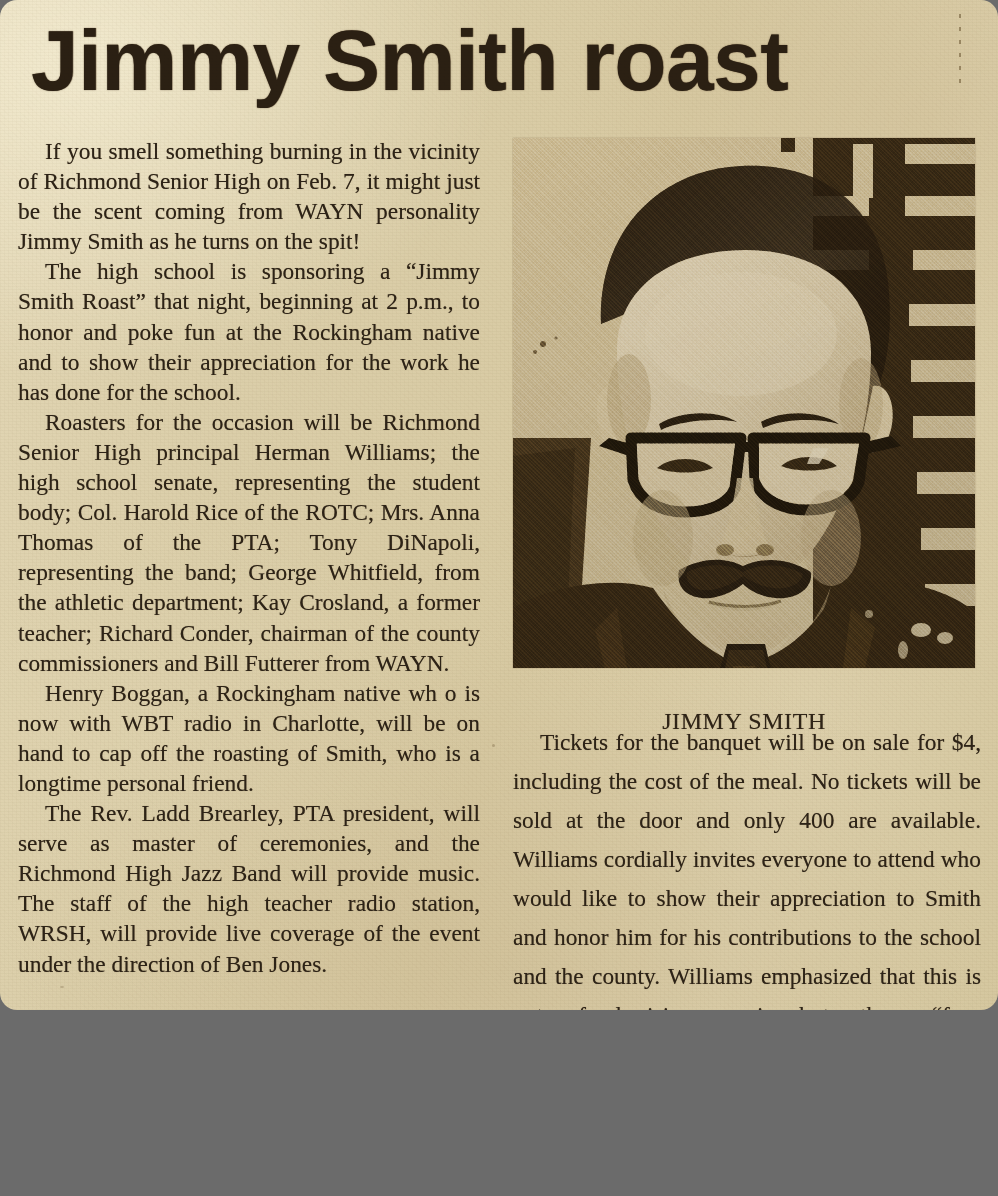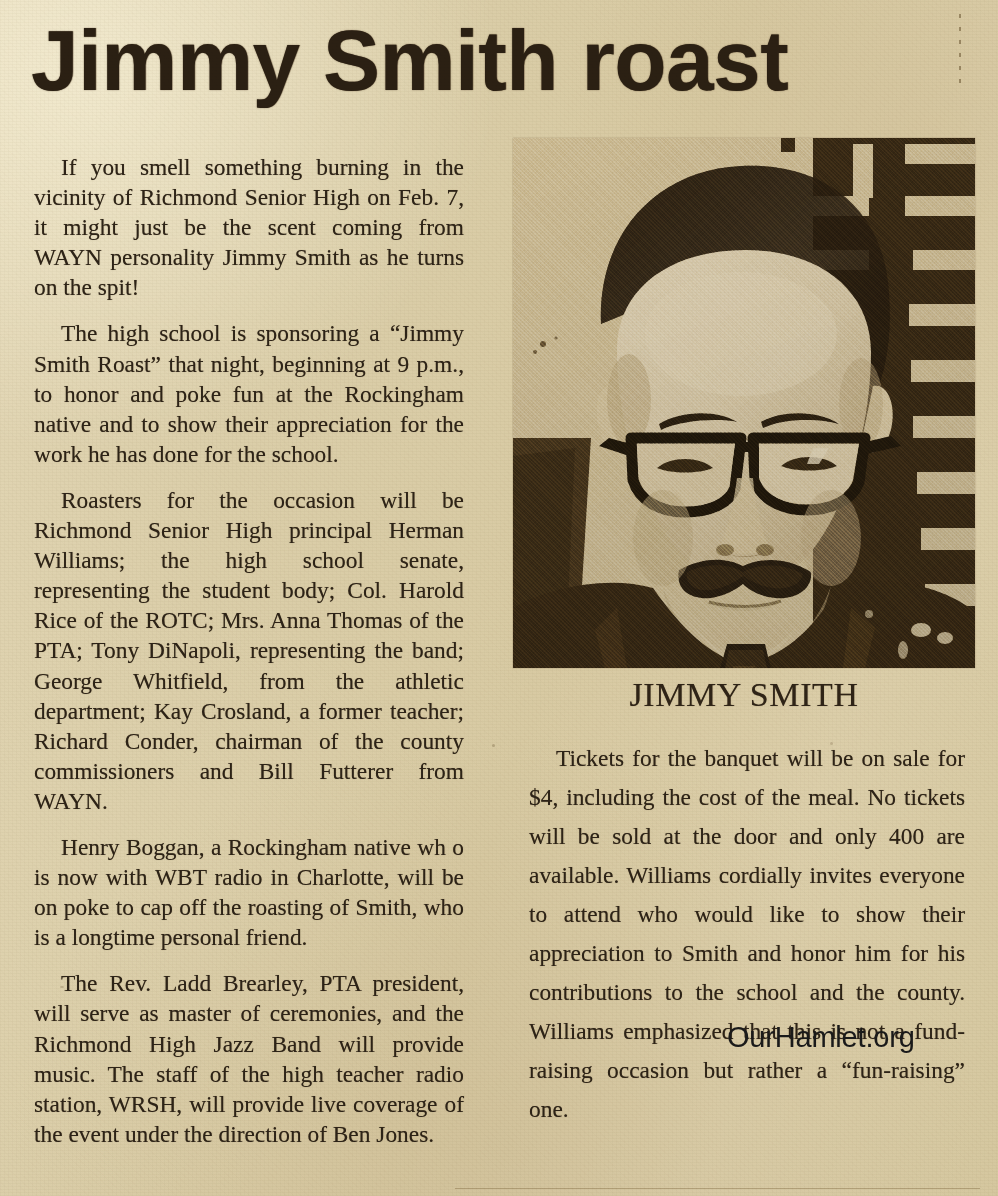--- a/index.html
+++ b/index.html
@@ -5,32 +5,33 @@
 <style>
   html, body {
     margin: 0;
     padding: 0;
     background: #6b6b6b;
   }
 
   #clipping {
     position: relative;
     width: 998px;
-    height: 1196px;
+    height: 1010px;
     overflow: hidden;
     background: #dccfab;
     font-family: "Liberation Serif", serif;
     
     background-image:
       radial-gradient(ellipse 60% 45% at 8% 6%,   rgba(255,250,228,0.55), rgba(255,250,228,0) 70%),
       radial-gradient(ellipse 50% 40% at 92% 12%, rgba(206,188,148,0.50), rgba(206,188,148,0) 72%),
       radial-gradient(ellipse 70% 50% at 50% 96%, rgba(200,182,142,0.45), rgba(200,182,142,0) 70%),
       radial-gradient(ellipse 45% 35% at 15% 75%, rgba(225,213,178,0.45), rgba(225,213,178,0) 72%),
       radial-gradient(ellipse 40% 30% at 75% 55%, rgba(214,198,158,0.35), rgba(214,198,158,0) 72%),
       linear-gradient(107deg, #e3d7b6 0%, #dbcea9 28%, #d8caa3 55%, #ddd0ac 78%, #d5c79f 100%);
+    border-radius: 17px;
   }
 
   
   #grain {
     position: absolute;
     inset: 0;
     pointer-events: none;
     opacity: 0.33;
     background-image:
       repeating-linear-gradient(0deg,   rgba(120,100,60,0.10) 0 1px, rgba(255,255,255,0) 1px 3px),
@@ -78,21 +79,21 @@
 
   #col-right {
     left: 513px;
     top: 723px;
     width: 468px;
     font-size: 23.4px;
     line-height: 39px;
   }
 
   .col p {
-    margin: 16px;
+    margin: 0;
     text-indent: 27px;
     text-shadow: 0 0 0.7px rgba(70,52,28,0.55);
   }
   .col p:last-child { text-align: justify; }
 
   
   #photo {
     position: absolute;
     left: 513px;
     top: 138px;
@@ -120,25 +121,25 @@
     inset: 0;
     pointer-events: none;
     background: linear-gradient(160deg, rgba(150,118,62,0.20), rgba(90,70,36,0.26));
     mix-blend-mode: multiply;
   }
 
   
   #caption {
     position: absolute;
     left: 513px;
-    top: 676px;
+    top: 708px;
     width: 462px;
     text-align: center;
     font-family: "Liberation Serif", serif;
-    font-size: 34px;
+    font-size: 24px;
     letter-spacing: 0.6px;
     color: #2f2417;
     text-shadow: 0 0 0.8px rgba(70,52,28,0.55);
   }
 
   
   #watermark {
     position: absolute;
     left: 727px;
     top: 1021px;
@@ -171,23 +172,23 @@
 </style>
 </head>
 <body>
 
 <div id="clipping">
 
   <div id="headline">Jimmy Smith roast</div>
 
   <div class="col" id="col-left">
       <p>If you smell something burning in the vicinity of Richmond Senior High on Feb. 7, it might just be the scent coming from WAYN personality Jimmy Smith as he turns on the spit!</p>
-      <p>The high school is sponsoring a “Jimmy Smith Roast” that night, beginning at 9 p.m., to honor and poke fun at the Rockingham native and to show their appreciation for the work he has done for the school.</p>
+      <p>The high school is sponsoring a “Jimmy Smith Roast” that night, beginning at 2 p.m., to honor and poke fun at the Rockingham native and to show their appreciation for the work he has done for the school.</p>
       <p>Roasters for the occasion will be Richmond Senior High principal Herman Williams; the high school senate, representing the student body; Col. Harold Rice of the ROTC; Mrs. Anna Thomas of the PTA; Tony DiNapoli, representing the band; George Whitfield, from the athletic department; Kay Crosland, a former teacher; Richard Conder, chairman of the county commissioners and Bill Futterer from WAYN.</p>
-      <p>Henry Boggan, a Rockingham native wh o is now with WBT radio in Charlotte, will be on poke to cap off the roasting of Smith, who is a longtime personal friend.</p>
+      <p>Henry Boggan, a Rockingham native wh o is now with WBT radio in Charlotte, will be on hand to cap off the roasting of Smith, who is a longtime personal friend.</p>
       <p style="text-align-last: left;">The Rev. Ladd Brearley, PTA president, will serve as master of ceremonies, and the Richmond High Jazz Band will provide music. The staff of the high teacher radio station, WRSH, will provide live coverage of the event under the direction of Ben Jones.</p>
     </div>
 
   <div id="photo">
     <svg viewBox="0 0 462 530" preserveAspectRatio="none" aria-hidden="true">
       <defs>
         <linearGradient id="faceGrad" x1="0.15" y1="0" x2="0.9" y2="1">
           <stop offset="0%" stop-color="#efe6cf"></stop>
           <stop offset="45%" stop-color="#e7dcc0"></stop>
           <stop offset="100%" stop-color="#cdbd98"></stop>

